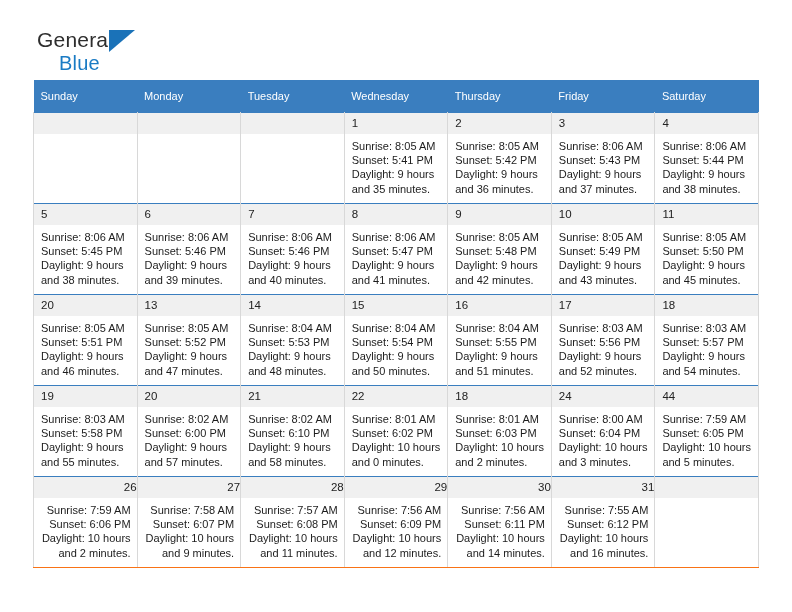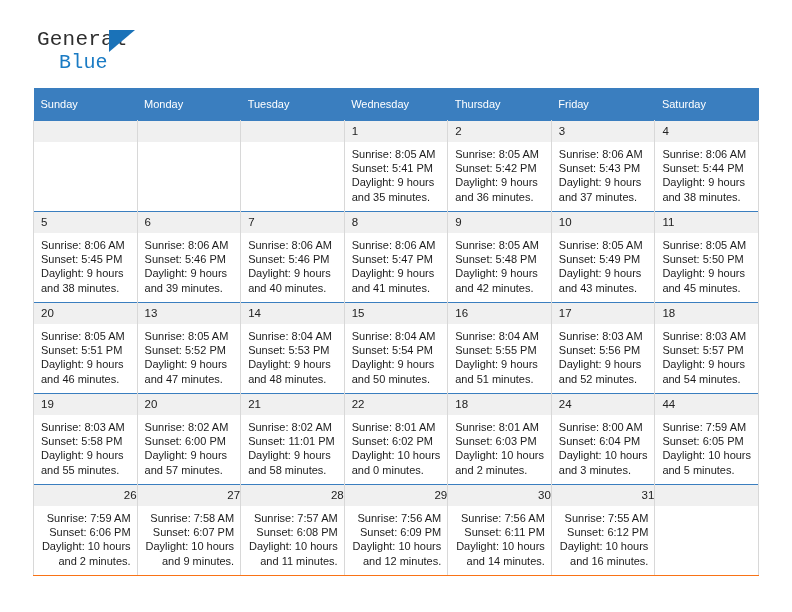--- a/index.html
+++ b/index.html
@@ -24,21 +24,20 @@
   }
 
   
   .topbar {
     display: flex;
     align-items: flex-start;
     justify-content: space-between;
     padding-top: 28px;
     height: 72px;
     box-sizing: border-box;
-    font-family: Liberation Mono, monospace;
   }
 
   .brand {
     position: relative;
     width: 120px;
     height: 52px;
     padding-left: 4px;
   }
   .brand-general {
     font-size: 21px;
@@ -81,21 +80,21 @@
     color: #1a1a1a;
     line-height: 20px;
     margin-top: 4px;
   }
 
   
   .calendar {
     width: 726px;
     border-collapse: collapse;
     table-layout: fixed;
-    margin-top: 16px;
+    margin-top: 8px;
   }
 
   .calendar th {
     background: #3a7ebf;
     color: #ffffff;
     font-size: 11px;
     font-weight: normal;
     text-align: left;
     padding: 6px 0 6px 7px;
     height: 20px;
@@ -354,21 +353,21 @@
               <div>Sunrise: 8:02 AM</div>
               <div>Sunset: 6:00 PM</div>
               <div>Daylight: 9 hours</div>
               <div>and 57 minutes.</div>
             </div>
           </td>
           <td>
             <div class="daynum">21</div>
             <div class="dayinfo">
               <div>Sunrise: 8:02 AM</div>
-              <div>Sunset: 11:01 PM</div>
+              <div>Sunset: 6:10 PM</div>
               <div>Daylight: 9 hours</div>
               <div>and 58 minutes.</div>
             </div>
           </td>
           <td>
             <div class="daynum">22</div>
             <div class="dayinfo">
               <div>Sunrise: 8:01 AM</div>
               <div>Sunset: 6:02 PM</div>
               <div>Daylight: 10 hours</div>

